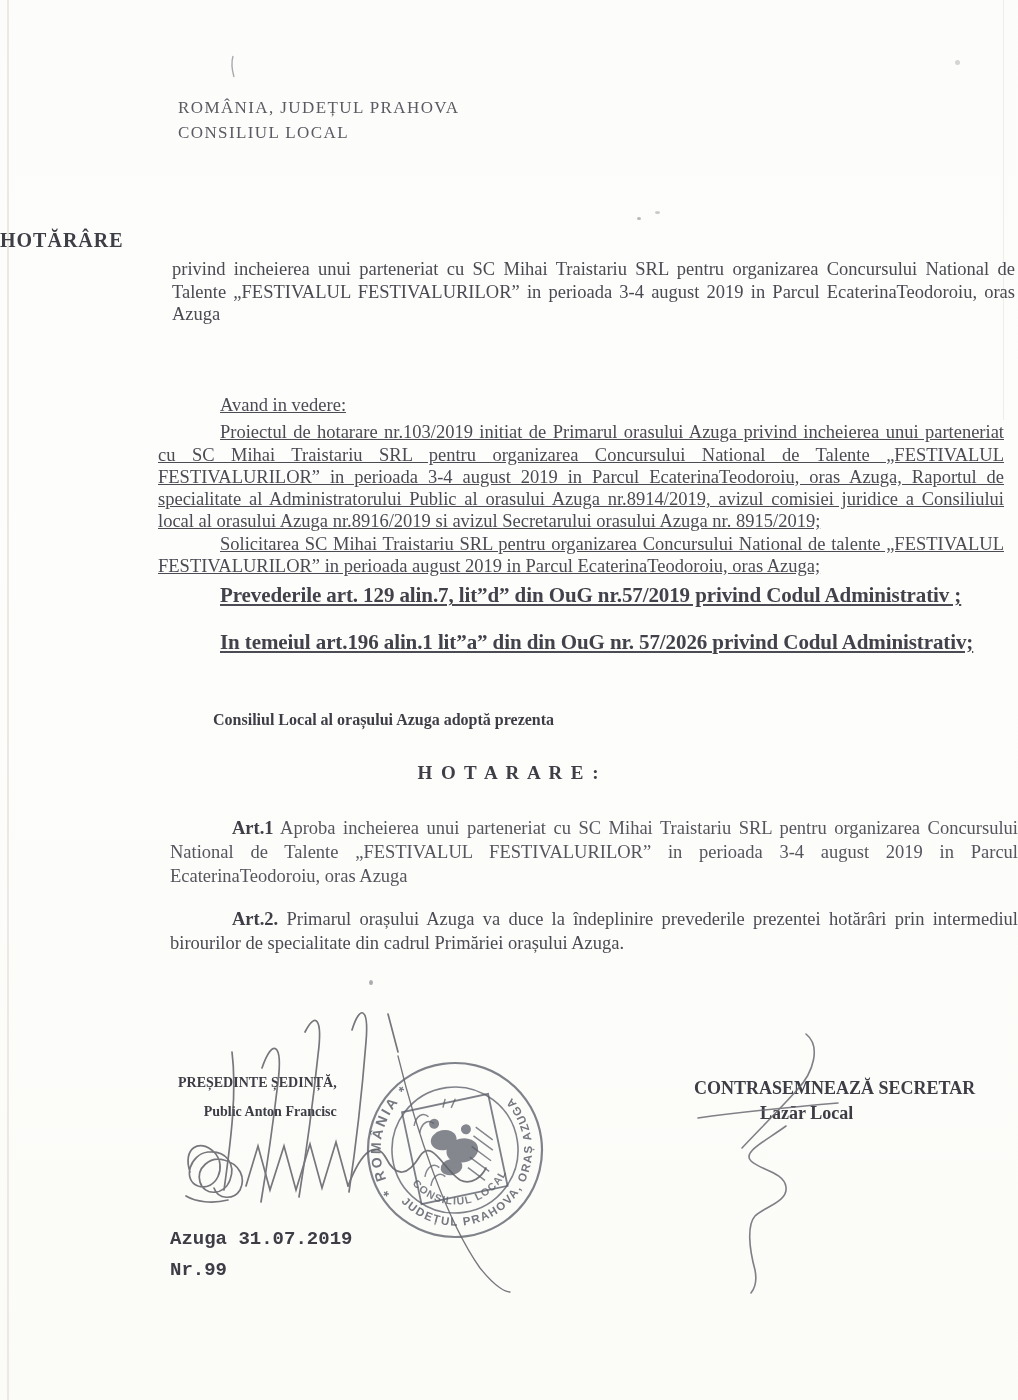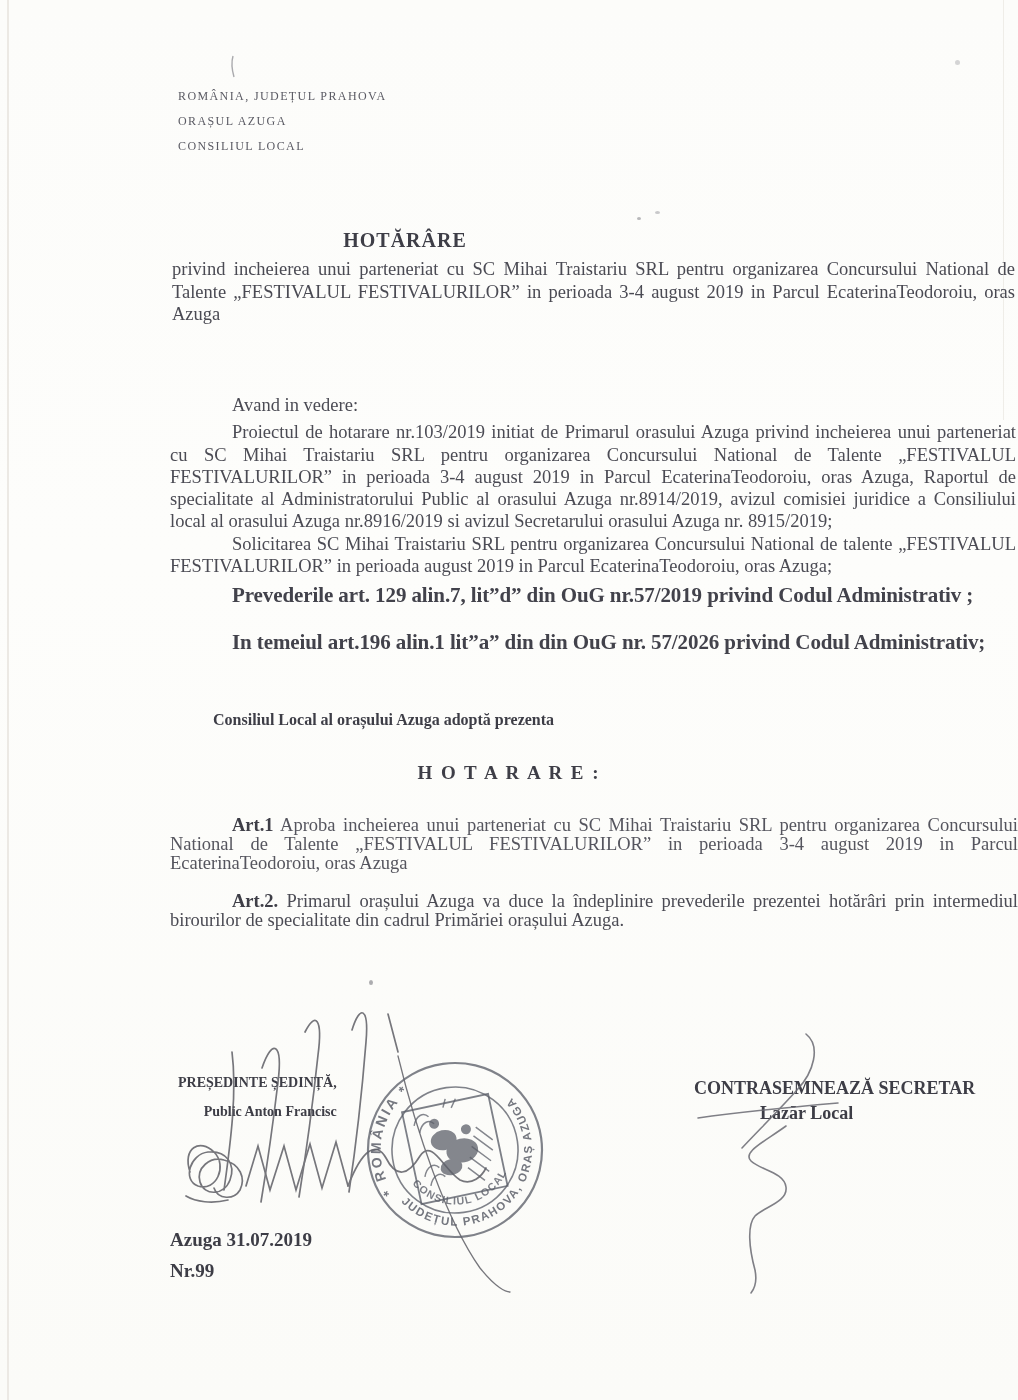--- a/index.html
+++ b/index.html
@@ -4,54 +4,53 @@
 <style>
   html,body{margin:0;padding:0;background:#d8d8d6;}
   .page{
     position:relative; width:1018px; height:1400px; margin:0 auto;
     background:linear-gradient(180deg,#fcfcfa 0%, #fdfdfb 40%, #fbfbf8 100%);
     font-family:"Liberation Serif", serif;
     color:#4b4b54; overflow:hidden;
   }
   .edge-line-left{position:absolute;left:7px;top:0;width:2px;height:1400px;background:#ece9e4;}
   .edge-line-right{position:absolute;left:1003px;top:0;width:1px;height:420px;background:#efede8;}
-  .header-block{position:absolute;left:178px;top:84px;font-size:12px;line-height:25px;letter-spacing:1.4px;color:#5a5a63;}
-  .title-block{position:absolute;left:0;top:229px;width:810px;text-align:center;font-weight:bold;font-size:20px;letter-spacing:1px;color:#3e3e47;}
+  .header-block{position:absolute;left:178px;top:95px;font-size:17px;line-height:25px;letter-spacing:1.4px;color:#5a5a63;}
+  .title-block{position:absolute;left:0;top:229px;width:810px;text-align:left;font-weight:bold;font-size:20px;letter-spacing:1px;color:#3e3e47;}
   .subtitle-block{position:absolute;left:172px;top:258px;width:843px;font-size:18.5px;line-height:22.5px;text-align:justify;color:#4a4a53;}
-  .preamble-block{position:absolute;left:170px;top:394px;width:846px;font-size:18.5px;line-height:22.3px;}
+  .preamble-block{position:absolute;left:158px;top:394px;width:846px;font-size:18.5px;line-height:22.3px;text-decoration:underline;}
   .preamble-block p{margin:0;text-align:justify;}
   .intro-line{margin-left:62px !important;margin-bottom:5px !important;}
   .para-indent{text-indent:62px;}
   .legal-line{font-weight:bold;font-size:21px;letter-spacing:-0.1px;color:#42424b;margin-top:7px !important;}
   .legal-line.second{margin-top:24px !important;}
   .adoption-line{position:absolute;left:213px;top:711px;font-weight:bold;font-size:16px;color:#3d3d46;}
   .decision-heading{position:absolute;left:0;top:762px;width:1018px;text-align:center;font-weight:bold;font-size:19px;letter-spacing:2px;color:#3e3e47;}
-  .articles-block{position:absolute;left:170px;top:816px;width:848px;font-size:18.5px;line-height:19px;}
+  .articles-block{position:absolute;left:170px;top:816px;width:848px;font-size:18.5px;line-height:24px;}
   .articles-block p{margin:0;text-align:justify;text-indent:62px;}
   .article-2{margin-top:19px !important;}
   .art-label{font-weight:bold;color:#3e3e47;}
   .article-1{color:#55555e;}
   .sig-left{position:absolute;left:178px;top:1068px;font-weight:bold;font-size:14px;line-height:29px;color:#3d3d46;text-align:right;}
   .sig-right{position:absolute;left:694px;top:1078px;width:300px;font-weight:bold;font-size:18px;color:#3d3d46;}
   .sig-right .sig-name{margin-left:66px;margin-top:4px;}
-  .footer-block{position:absolute;left:170px;top:1224px;font-weight:bold;font-size:19px;line-height:31px;color:#3d3d46;}
+  .footer-block{position:absolute;left:170px;top:1224px;font-weight:bold;font-size:19px;line-height:31px;color:#3d3d46;font-family:Liberation Mono, monospace;}
   .overlay-svg{position:absolute;left:0;top:0;pointer-events:none;}
   .speck{position:absolute;border-radius:50%;background:#8a8a90;}
 </style>
 </head>
 <body>
 
 <div class="page">
 
   <div class="edge-line-left"></div>
   <div class="edge-line-right"></div>
 
   <div class="header-block">
     <div>ROMÂNIA, JUDEȚUL PRAHOVA</div>
-    <div>ORAȘUL AZUGA</div>
     <div>CONSILIUL LOCAL</div>
   </div>
 
   <div class="title-block">HOTĂRÂRE</div>
 
   <div class="subtitle-block">privind incheierea unui parteneriat cu SC Mihai Traistariu SRL pentru organizarea Concursului National de Talente „FESTIVALUL FESTIVALURILOR”  in perioada 3-4 august 2019 in Parcul EcaterinaTeodoroiu, oras Azuga</div>
 
   <div class="preamble-block">
     <p class="intro-line">Avand in vedere:</p>
     <p class="para-indent">Proiectul de hotarare nr.103/2019 initiat de Primarul orasului Azuga privind incheierea unui parteneriat cu SC Mihai Traistariu SRL pentru organizarea Concursului National de Talente „FESTIVALUL FESTIVALURILOR”  in perioada 3-4 august 2019 in Parcul EcaterinaTeodoroiu, oras Azuga, Raportul de specialitate al Administratorului Public al orasului Azuga nr.8914/2019, avizul comisiei juridice  a Consiliului local al orasului Azuga nr.8916/2019 si avizul Secretarului orasului Azuga nr. 8915/2019;</p>

